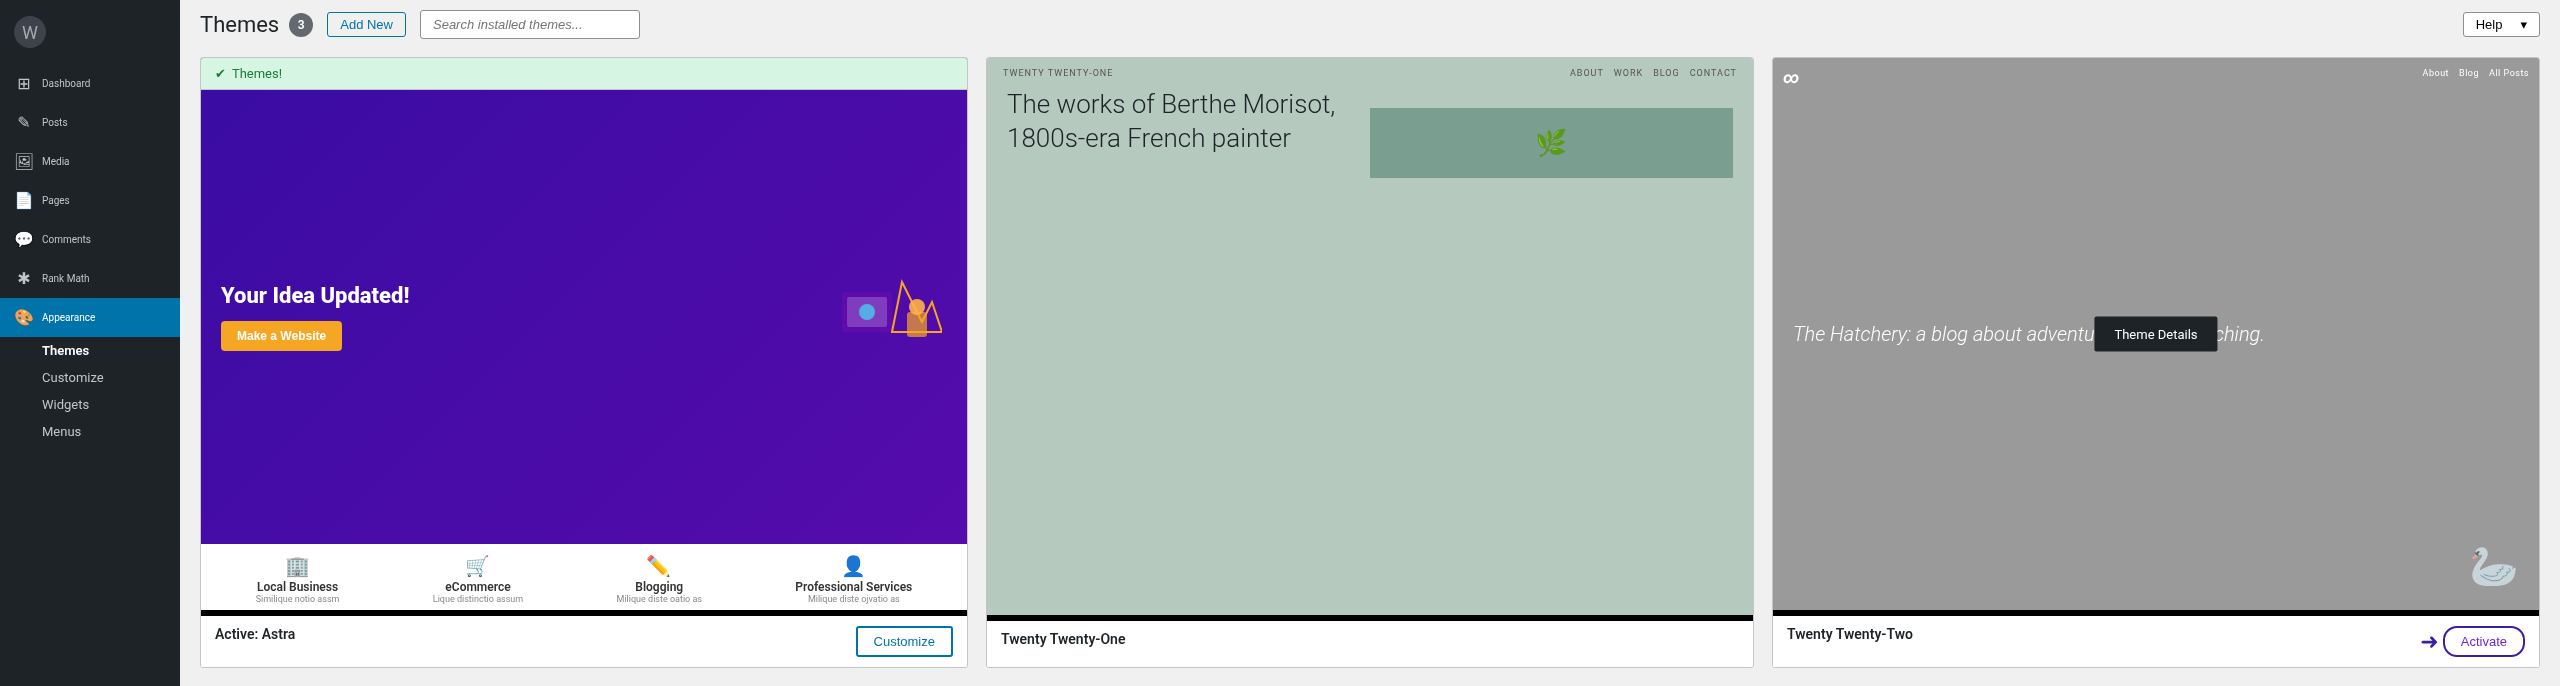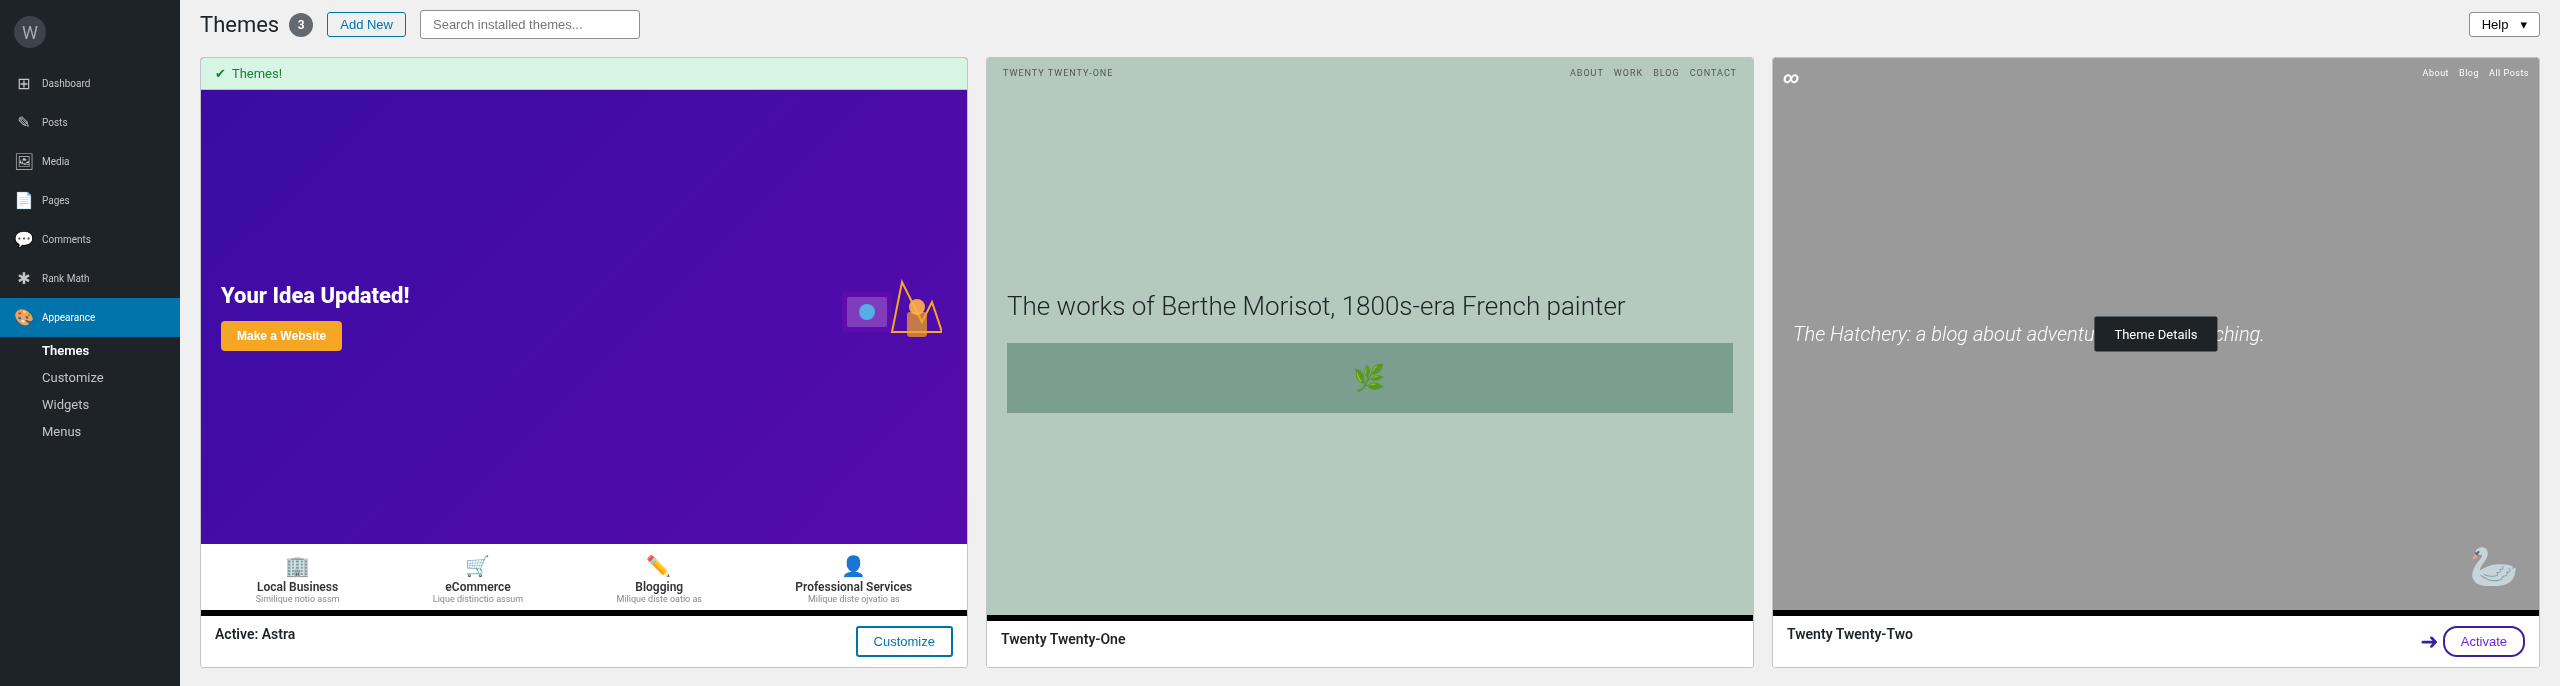--- a/index.html
+++ b/index.html
@@ -60,27 +60,27 @@
       background: #646970; color: #fff; border-radius: 50%;
       width: 24px; height: 24px; display: flex; align-items: center; justify-content: center;
       font-size: 12px; font-weight: 600;
     }
     .add-new-btn {
       border: 1px solid #0073aa; color: #0073aa; background: transparent;
       padding: 4px 12px; border-radius: 3px; font-size: 13px; cursor: pointer;
     }
     .search-input {
       padding: 6px 12px; border: 1px solid #8c8f94; border-radius: 3px;
-      font-size: 13px; width: 220px; background: #fff; color: #1d2327;
+      font-size: 13px; width: 220px; background: #fff; color: #1d2327; font-style: italic;
     }
 
     .help-btn {
       margin-left: auto; border: 1px solid #8c8f94; background: #fff;
       padding: 4px 12px; border-radius: 3px; font-size: 13px; cursor: pointer;
-      display: flex; align-items: center; gap: 12px;
+      display: flex; align-items: center; gap: 18px;
     }
 
     
     #themes-grid {
       display: flex; gap: 18px; padding: 18px 20px; flex: 1; overflow: hidden;
     }
 
     .theme-card {
       background: #fff; border: 1px solid #c3c4c7; border-radius: 3px;
       display: flex; flex-direction: column; overflow: hidden;
@@ -320,21 +320,21 @@
         <div class="tt1-screenshot" style="height:100%; position:relative;">
           <div class="tt1-nav">
             <span>TWENTY TWENTY-ONE</span>
             <div class="tt1-nav-right">
               <span>ABOUT</span>
               <span>WORK</span>
               <span>BLOG</span>
               <span>CONTACT</span>
             </div>
           </div>
-          <div style="background:#b5c9bf; height:100%; display:flex; flex-direction:column; justify-content:center; padding: 30px 20px 0 20px;">
+          <div style="background:#b5c9bf; height:100%; display:flex; justify-content:center; padding: 30px 20px 0 20px;">
             <p class="tt1-text">The works of Berthe Morisot, 1800s-era French painter</p>
             <div class="tt1-bottom-img" style="margin-top: 20px; background: #7a9e90; width:100%; height:70px; display:flex; align-items:center; justify-content:center; font-size:26px;">
               🌿
             </div>
           </div>
         </div>
       </div>
       <div class="theme-footer">
         <span class="theme-name">
           <strong>Twenty Twenty-One</strong>

